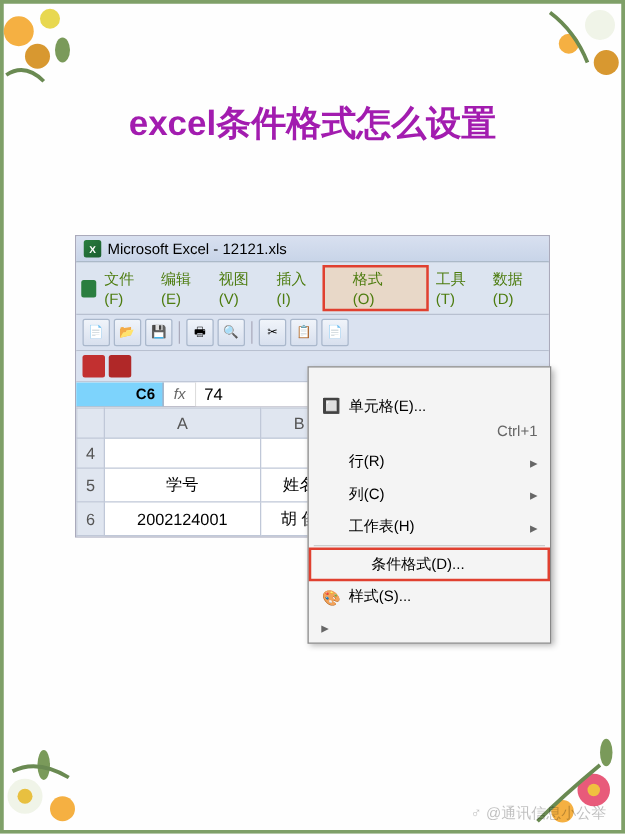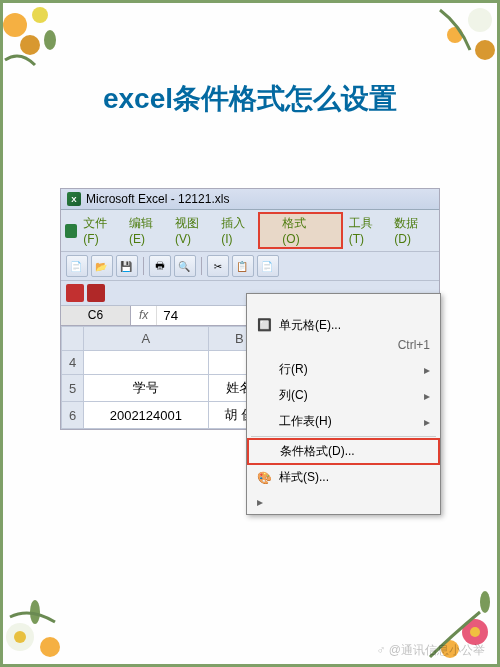--- a/index.html
+++ b/index.html
@@ -31,21 +31,21 @@
     position: relative;
     z-index: 3;
     padding: 80px 30px 20px;
     display: flex;
     flex-direction: column;
     align-items: center;
   }
   .title {
     font-size: 28px;
     font-weight: bold;
-    color: #0369a1;
+    color: #a21caf;
     margin-bottom: 70px;
     text-align: center;
   }
   .excel-window {
     width: 380px;
     background: #e8ecf4;
     border: 1px solid #aab;
     font-family: "SimSun", "Microsoft YaHei", sans-serif;
     font-size: 12px;
   }
@@ -133,22 +133,23 @@
   }
   .formula-bar {
     background: #fff;
     display: flex;
     border-bottom: 1px solid #aab;
   }
   .name-box {
     width: 70px;
     padding: 2px 6px;
     border-right: 1px solid #aab;
-    text-align: center;
-    background: #e5e5e5;
+    text-align: right;
+    background: #7dd3fc;
+    font-weight: bold;
   }
   .fx-label {
     padding: 2px 8px;
     font-style: italic;
     color: #666;
     border-right: 1px solid #ddd;
     text-align: center;
   }
   .formula-input {
     flex: 1;
@@ -200,21 +201,21 @@
     padding: 4px 10px;
     display: flex;
     align-items: center;
     justify-content: space-between;
     cursor: pointer;
     border-bottom: 1px solid transparent;
     font-size: 12px;
   }
   .dropdown-item.highlighted {
     border: 2px solid #e04030;
-    padding: 3px 9px;
+    padding: 3px 26px;
   }
   .dropdown-icon {
     width: 16px;
     height: 16px;
     display: inline-flex;
     align-items: center;
     justify-content: center;
     margin-right: 6px;
   }
   .dropdown-sep {

